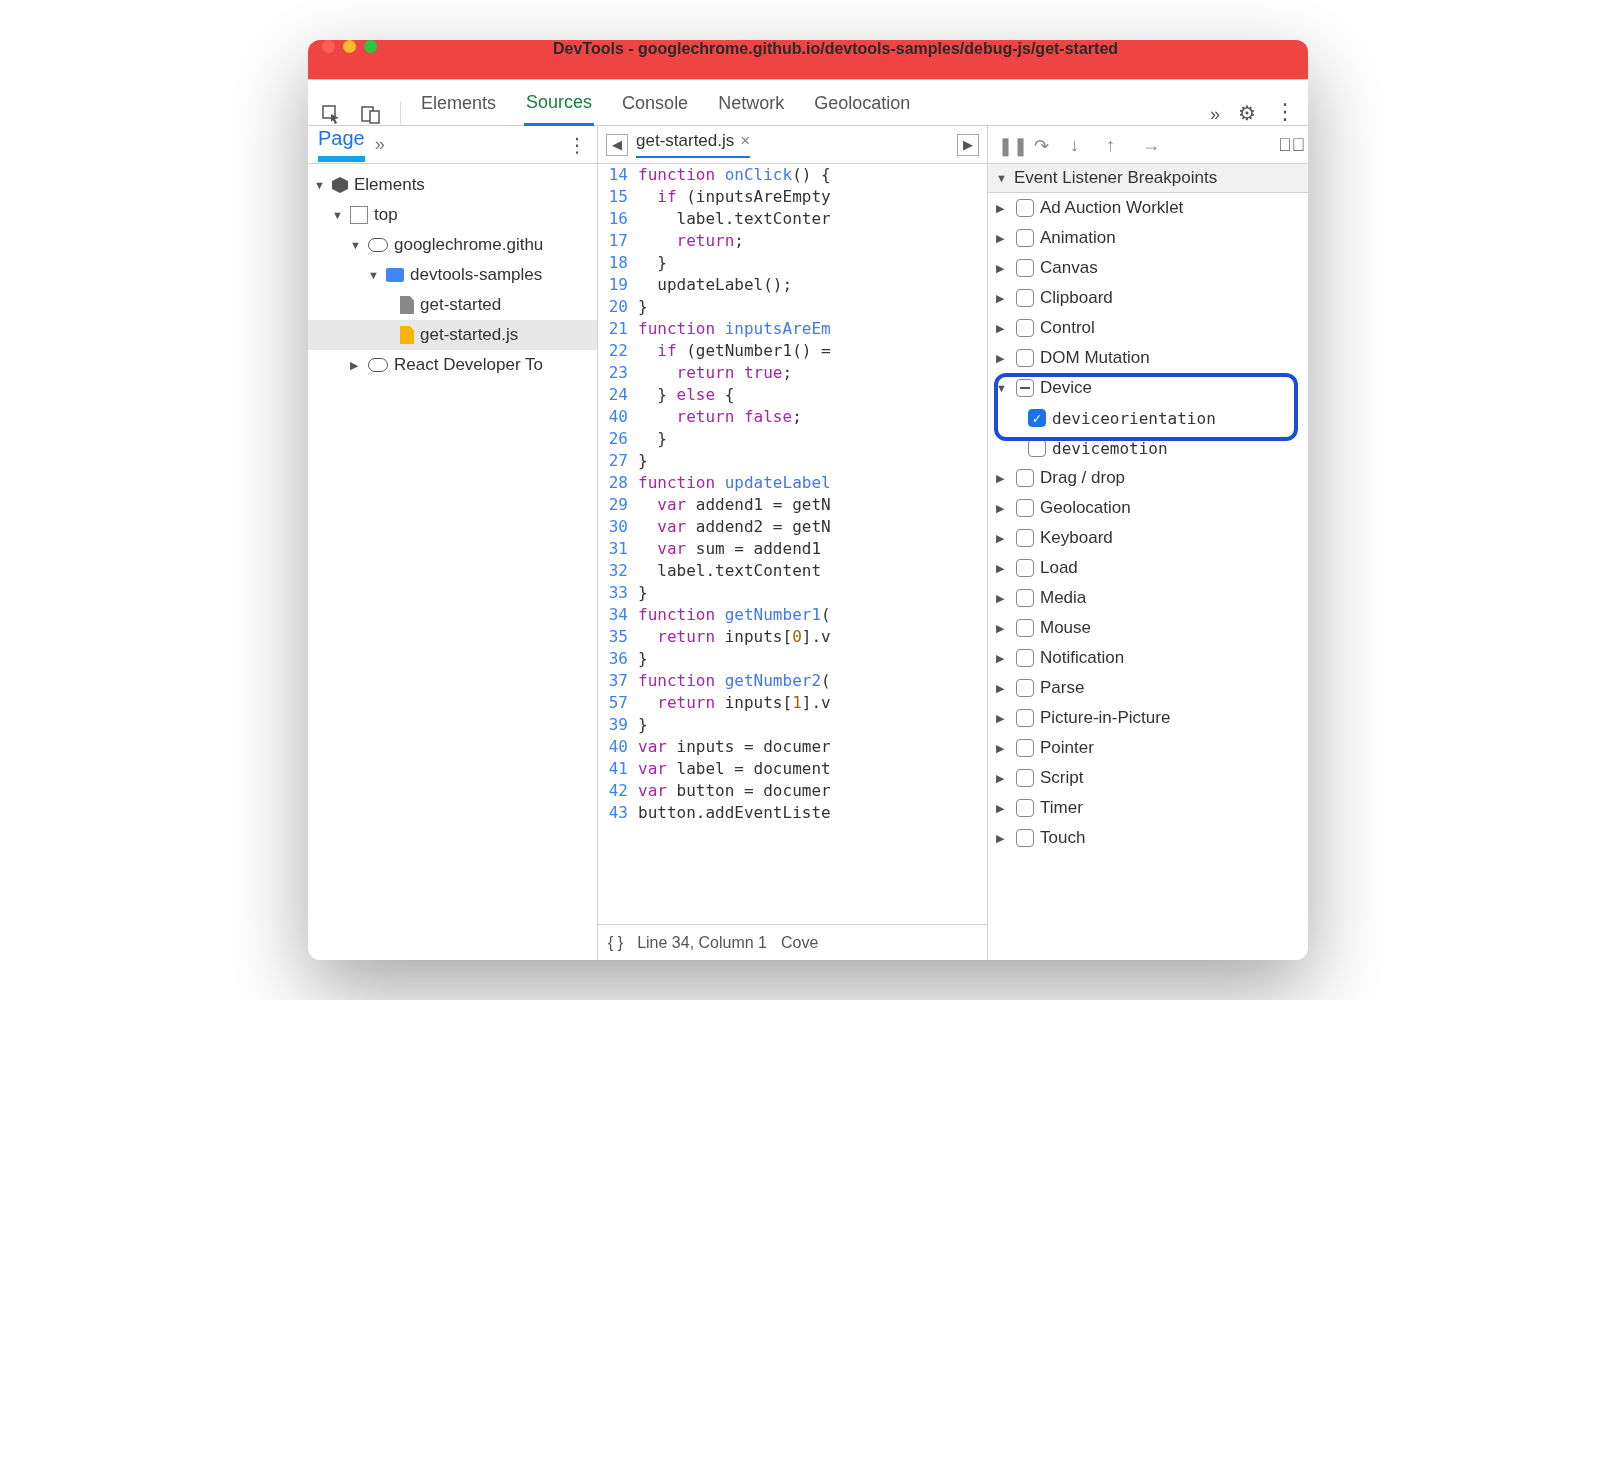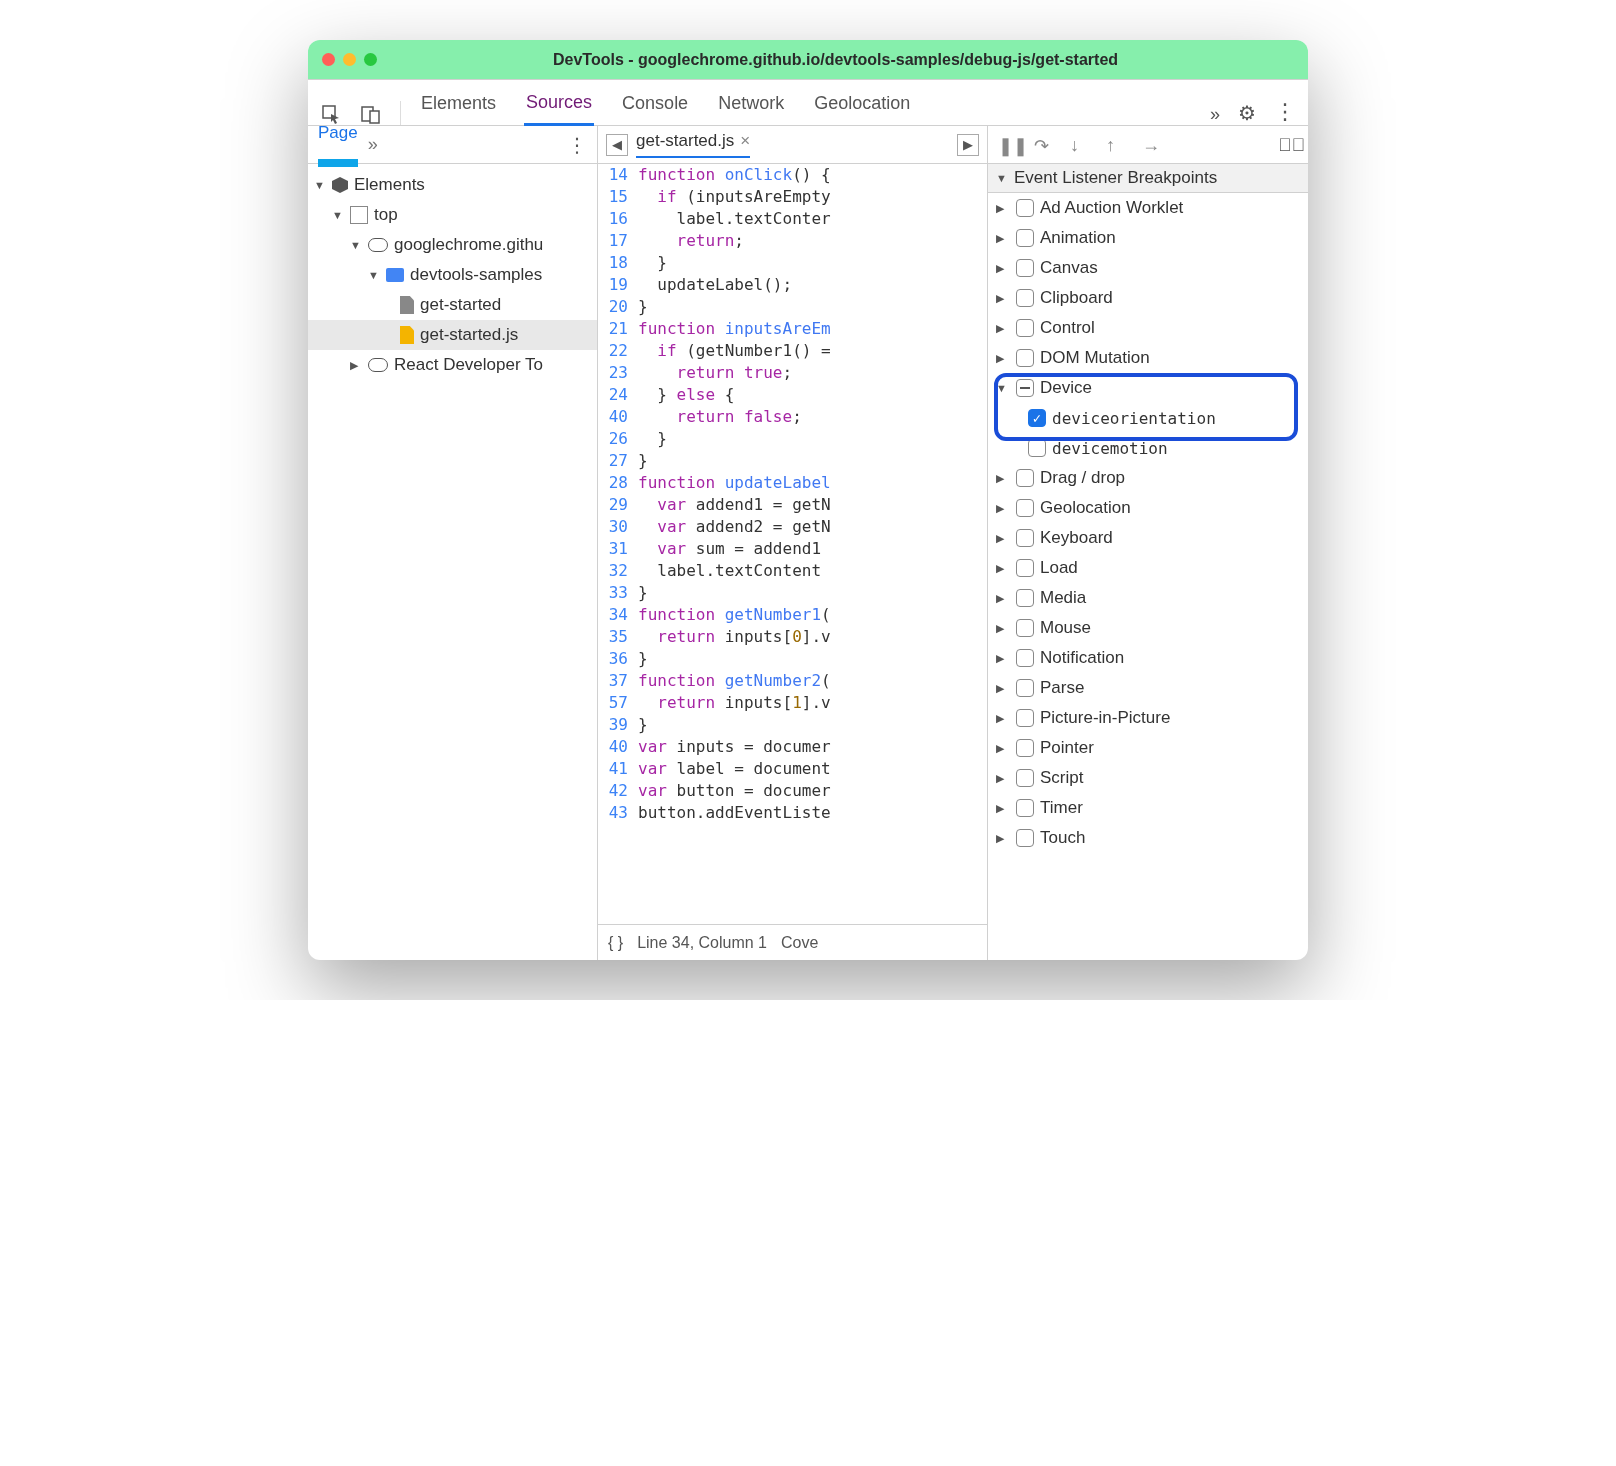--- a/index.html
+++ b/index.html
@@ -1,35 +1,35 @@
 <!DOCTYPE html>
 <html><head>
 <meta charset="utf-8">
 <style>
 * { box-sizing: border-box; margin: 0; padding: 0; }
 body { font-family: -apple-system, "Helvetica Neue", Arial, sans-serif; font-size: 18px; color: #333; background: #fff; }
 .window { width: 1000px; height: 920px; margin: 40px auto; background: #fff; border-radius: 12px; box-shadow: 0 30px 80px rgba(0,0,0,0.35); overflow: hidden; display: flex; flex-direction: column; }
-.titlebar { height: 40px; background: #86efac; display: flex; align-items: center; padding: 0 14px; border-bottom: 1px solid #d0d0d0; }
+.titlebar { height: 40px; background: #ef4444; display: flex; align-items: flex-start; padding: 0 14px; border-bottom: 1px solid #d0d0d0; }
 .traffic { display: flex; gap: 8px; }
 .dot { width: 13px; height: 13px; border-radius: 50%; }
 .dot.red { background: #ff5f57; } .dot.yellow { background: #febc2e; } .dot.green { background: #28c840; }
 .title { flex: 1; text-align: center; font-weight: 600; font-size: 16px; color: #2a2a2a; }
 .toolbar { height: 46px; border-bottom: 1px solid #d0d0d0; display: flex; align-items: flex-end; padding: 0 12px; gap: 18px; }
 .tb-icon { width: 22px; height: 22px; display: flex; align-items: center; justify-content: center; color: #555; cursor: pointer; }
 .divider { width: 1px; height: 24px; background: #ddd; }
 .tabs { display: flex; gap: 26px; align-items: center; flex: 1; }
 .tab { font-size: 18px; color: #555; cursor: pointer; padding: 10px 2px; }
-.tab.active { color: #701a75; border-bottom: 3px solid #1a73e8; margin-bottom: -1px; }
+.tab.active { color: #15803d; border-bottom: 3px solid #1a73e8; margin-bottom: -1px; }
 .chev { color: #555; font-size: 18px; }
 .gear { font-size: 20px; color: #555; }
 .kebab { font-size: 22px; color: #555; }
 .content { flex: 1; display: flex; overflow: hidden; }
 .sidebar { width: 290px; border-right: 1px solid #d0d0d0; display: flex; flex-direction: column; }
 .sb-head { height: 38px; border-bottom: 1px solid #d0d0d0; display: flex; align-items: center; padding: 0 10px; gap: 10px; }
-.sb-tab { font-size: 17px; color: #1a73e8; border-bottom: 8px solid #0ea5e9; padding-bottom: 16px; }
+.sb-tab { font-size: 20px; color: #1a73e8; border-bottom: 6px solid #0ea5e9; padding-bottom: 6px; }
 .sb-chev { color: #777; }
 .sb-dots { margin-left: auto; color: #555; font-size: 20px; }
 .tree { padding: 6px 0; font-size: 17px; overflow: hidden; }
 .tree-row { display: flex; align-items: center; height: 30px; gap: 6px; white-space: nowrap; overflow: hidden; cursor: pointer; }
 .tree-row.sel { background: #e8e8e8; }
 .tri { width: 12px; display: inline-block; color: #555; font-size: 11px; }
 .icon-box { width: 18px; height: 18px; border: 1px solid #888; display: inline-block; }
 .icon-cloud { width: 20px; height: 14px; border: 1.5px solid #555; border-radius: 8px; position: relative; }
 .icon-folder { width: 18px; height: 14px; background: #4285f4; border-radius: 2px; }
 .icon-file { width: 14px; height: 18px; background: #888; clip-path: polygon(0 0, 70% 0, 100% 25%, 100% 100%, 0 100%); }

